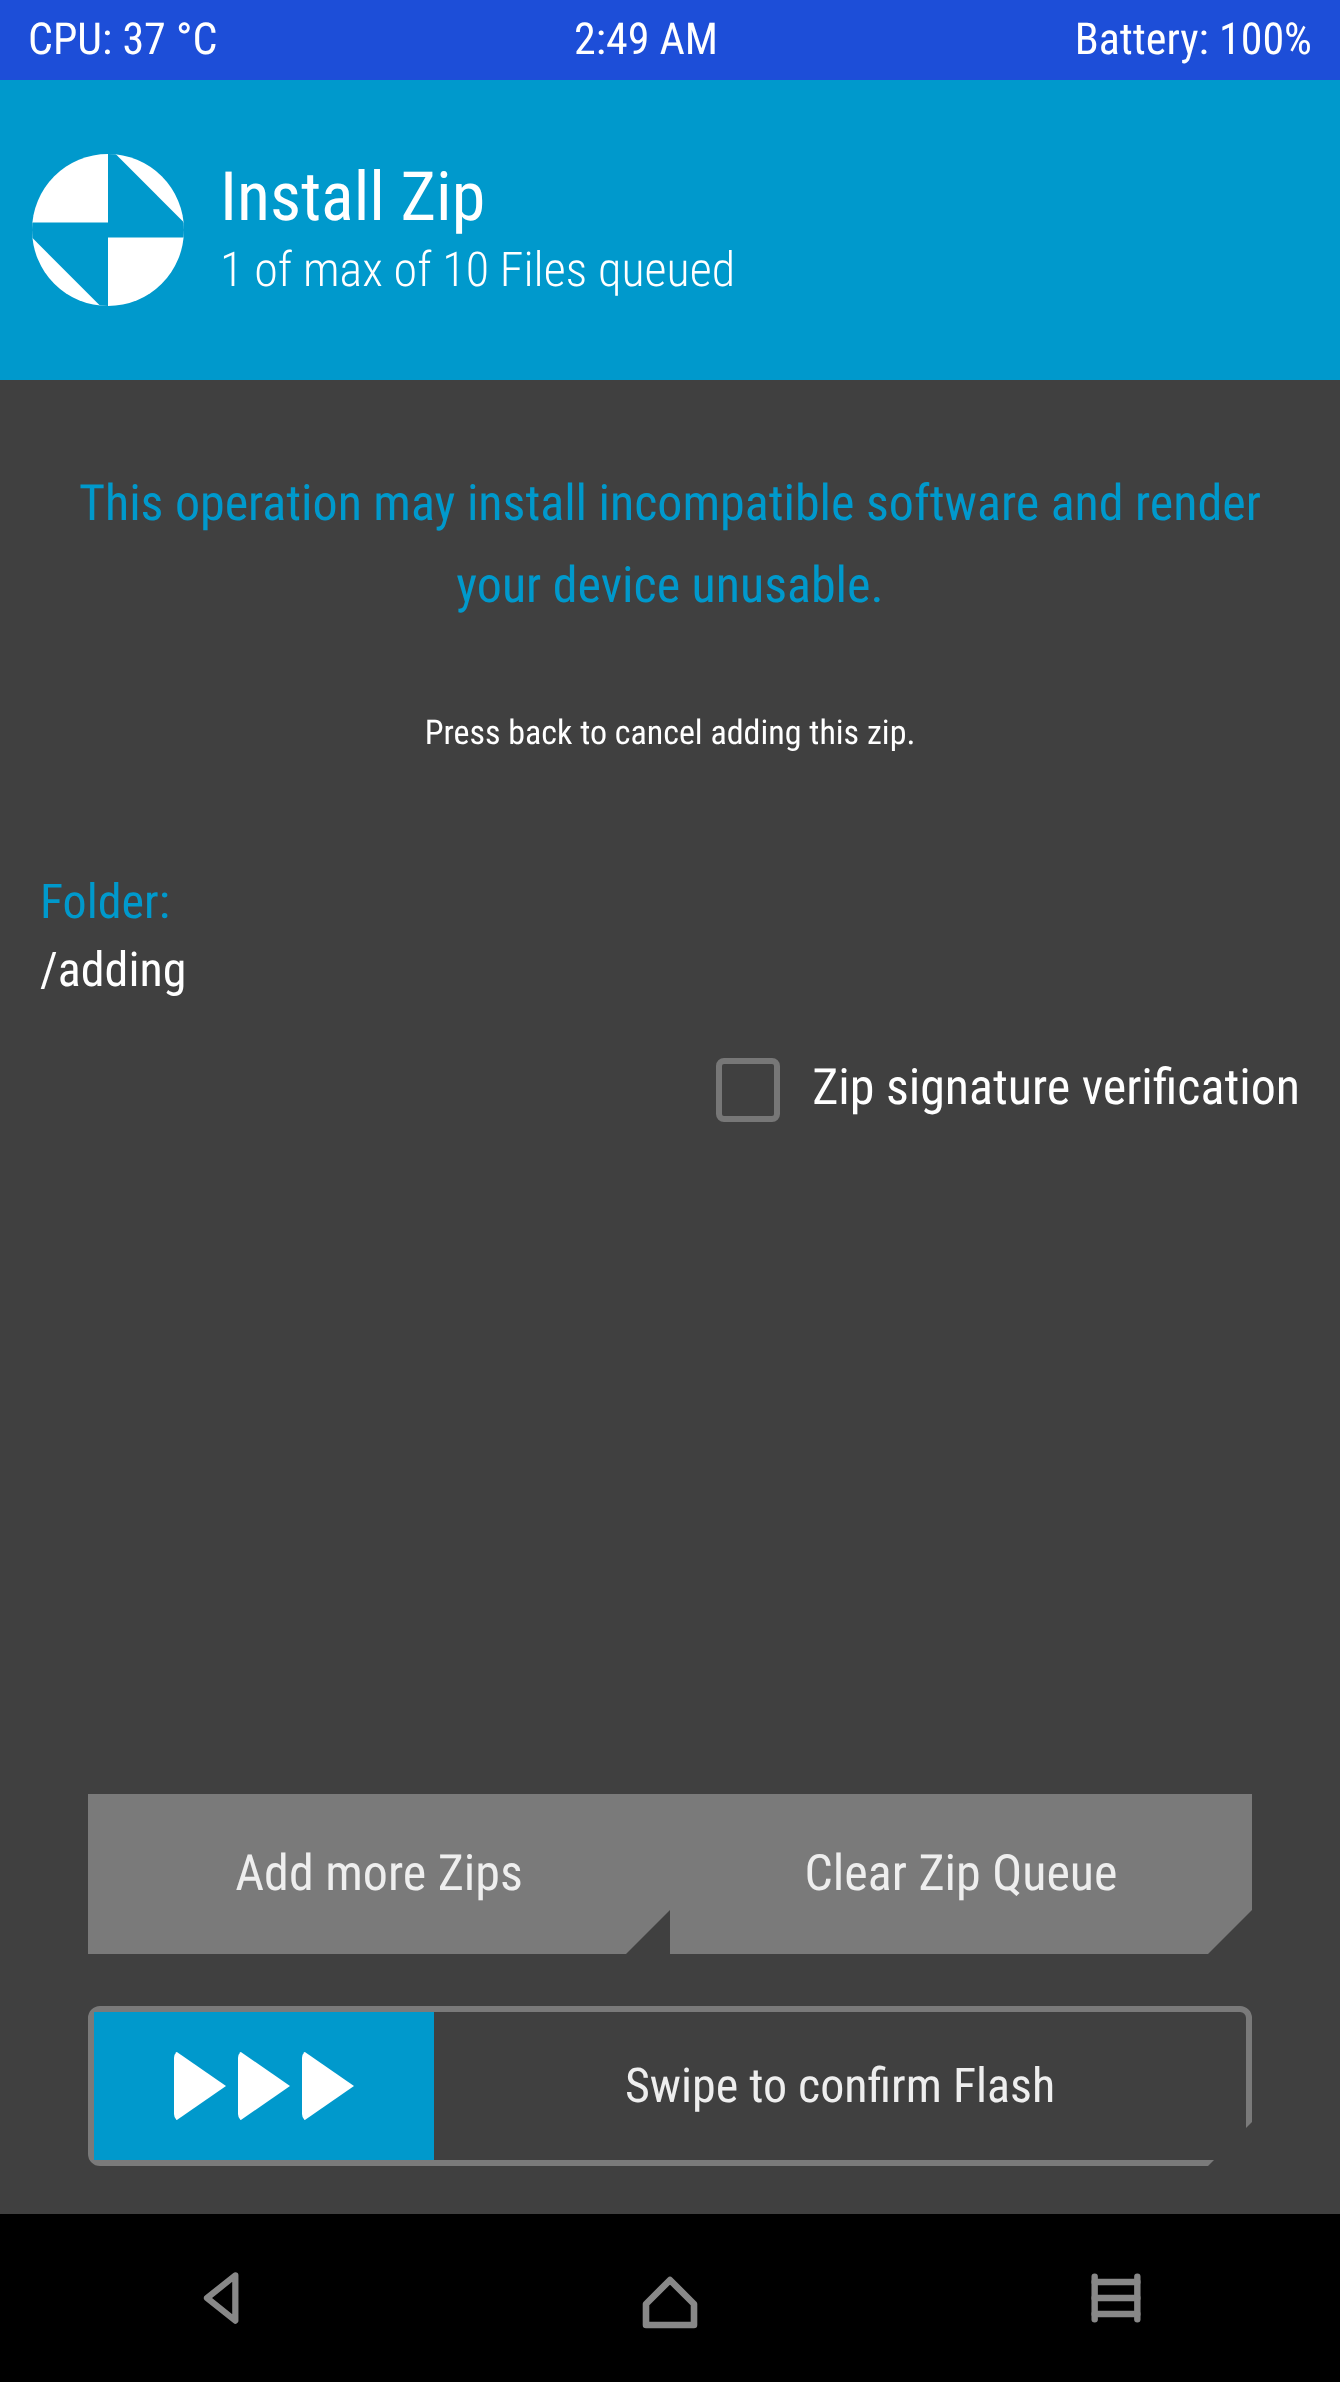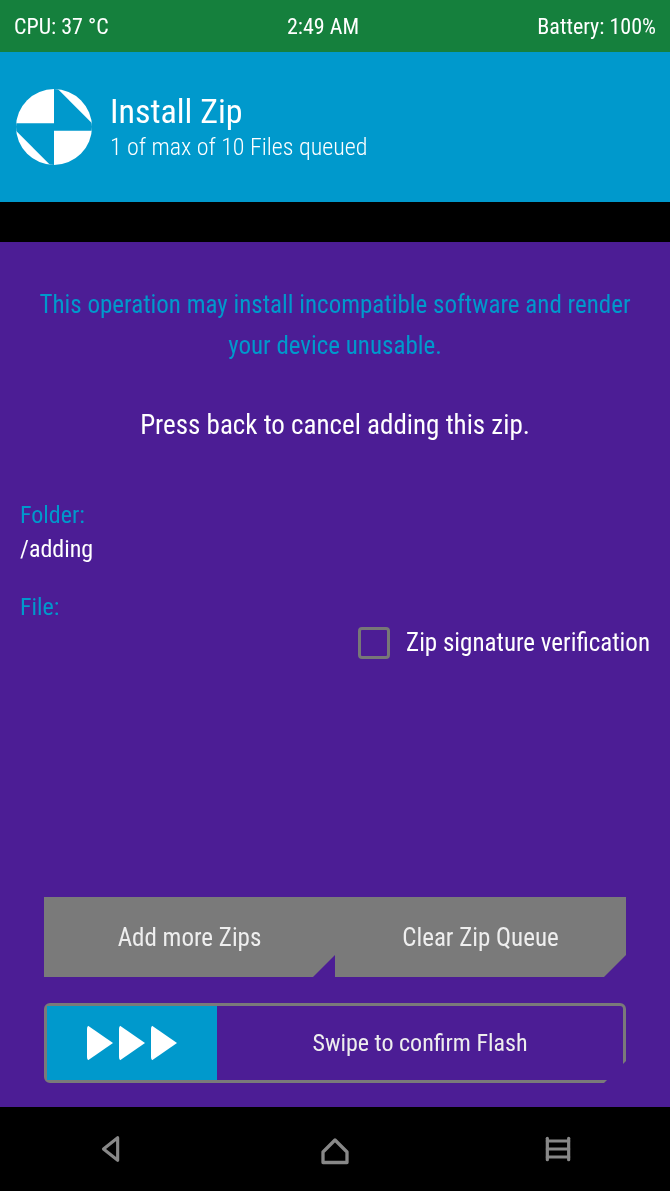--- a/index.html
+++ b/index.html
@@ -1,21 +1,21 @@
 <!DOCTYPE html>
 <html><head>
 <meta charset="utf-8">
 <style>
   * { margin: 0; padding: 0; box-sizing: border-box; }
   html, body { width: 670px; height: 1191px; background: #000; font-family: 'Roboto Condensed', 'Roboto', Arial, sans-serif; overflow: hidden; }
   body { display: flex; flex-direction: column; }
 
   .status-bar {
-    height: 52px;
-    background: #15803d;
+    height: 40px;
+    background: #1d4ed8;
     display: flex;
     justify-content: space-between;
     align-items: center;
     padding: 0 14px;
     color: #fff;
     font-size: 22px;
     font-weight: 400;
   }
   .status-bar > span:nth-child(2) { text-align: center; }
 
@@ -31,37 +31,36 @@
     height: 76px;
     position: relative;
     flex-shrink: 0;
   }
   .header-text { margin-left: 18px; color: #fff; }
   .header-title { font-size: 34px; font-weight: 400; line-height: 1.1; }
   .header-sub { font-size: 24px; font-weight: 300; margin-top: 2px; }
 
   .content {
     flex: 1;
-    background: #4c1d95;
+    background: #404040;
     padding: 42px 20px 0 20px;
     color: #fff;
     position: relative;
-    margin-top: 40px;
   }
   .warning {
     color: #0099cc;
     font-size: 25px;
     text-align: center;
     line-height: 1.65;
     margin-bottom: 42px;
     padding: 0 10px;
   }
   .instruction {
     color: #fff;
-    font-size: 27px;
+    font-size: 17px;
     text-align: center;
     margin-bottom: 60px;
   }
   .field-label { color: #0099cc; font-size: 24px; margin-bottom: 6px; }
   .field-value { color: #fff; font-size: 24px; margin-bottom: 30px; }
 
   .checkbox-row {
     display: flex;
     align-items: center;
     margin-bottom: 26px;
@@ -171,21 +170,20 @@
   </div>
 </div>
 
 <div class="content">
   <div class="warning">This operation may install incompatible software and render your device unusable.</div>
   <div class="instruction">Press back to cancel adding this zip.</div>
 
   <div class="field-label">Folder:</div>
   <div class="field-value">/adding</div>
 
-  <div class="field-label">File:</div>
 
   <div class="checkbox-row">
     <div class="checkbox-box"></div>
     <div class="checkbox-label">Zip signature verification</div>
   </div>
 
   <div class="button-row">
     <div class="gray-btn">
       <span>Add more Zips</span>
     </div>

